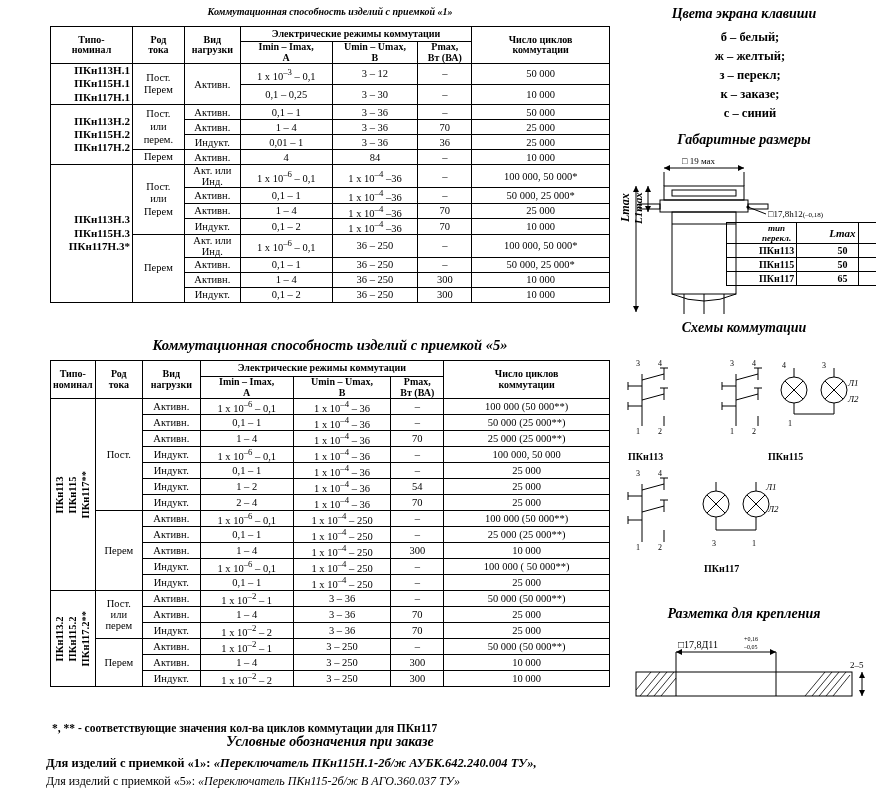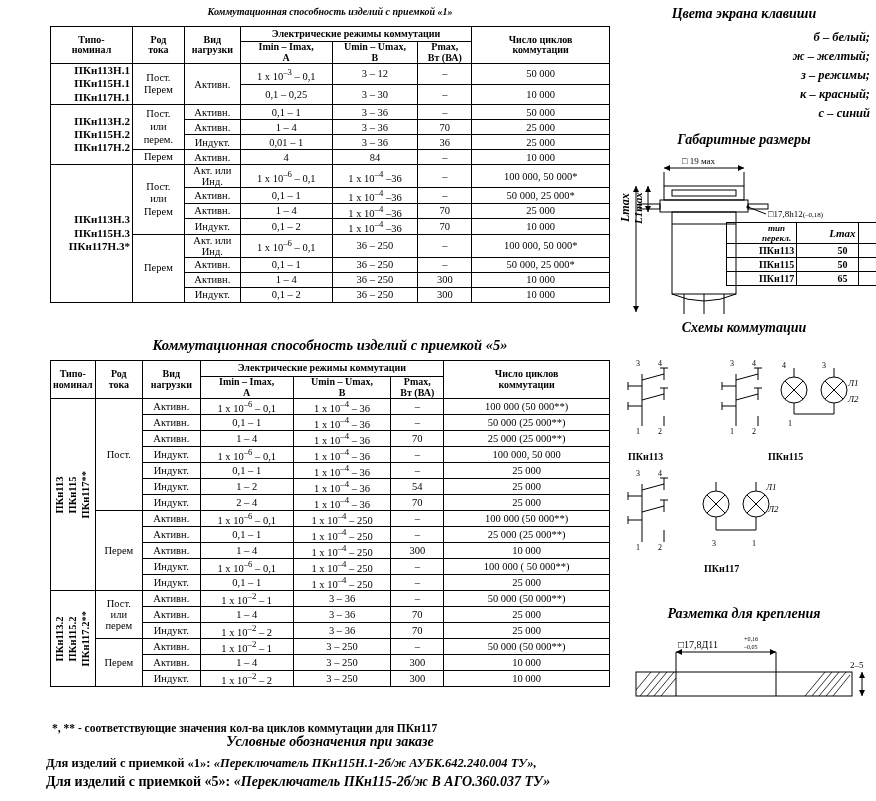--- a/index.html
+++ b/index.html
@@ -33,42 +33,42 @@
   .vert{writing-mode:vertical-rl;transform:rotate(180deg);
         font-weight:bold;font-size:10.5px;white-space:nowrap;line-height:1.25;}
 
   .title1{position:absolute;left:50px;top:6px;width:560px;font-size:10px;}
   .title2{position:absolute;left:50px;top:337px;width:560px;font-size:14.5px;}
 
   
   .rtitle{font-style:italic;font-weight:bold;text-align:center;font-size:14px;font-family:Liberation Serif, serif;}
   #colorsTitle{position:absolute;left:616px;top:6px;width:256px;}
   #colorsList{position:absolute;left:630px;top:28px;width:240px;
-    font-size:12.5px;font-weight:bold;line-height:1.52;font-style:italic;text-align:right;}
+    font-size:12.5px;font-weight:bold;line-height:1.52;text-align:center;}
 
   #dimTitle{position:absolute;left:616px;top:132px;width:256px;}
   #dimBox{position:absolute;left:616px;top:152px;width:256px;height:176px;}
 
   #schTitle{position:absolute;left:616px;top:320px;width:256px;}
   #schBox{position:absolute;left:616px;top:356px;width:256px;height:250px;}
 
   #markTitle{position:absolute;left:616px;top:606px;width:256px;}
   #markBox{position:absolute;left:616px;top:626px;width:256px;height:100px;}
 
   
   #dimtab{position:absolute;left:110px;top:70px;font-size:10px;width:140px;}
   #dimtab td{height:13px;font-weight:bold;padding-left:32px;}
   #dimtab .h{font-style:italic;font-size:9px;font-weight:bold;}
   #dimtab .hh{font-style:italic;font-weight:bold;font-size:11px;}
 
   
   #note{position:absolute;left:52px;top:722px;font-size:11.5px;font-weight:bold;}
   #ordTitle{position:absolute;left:50px;top:734px;width:560px;font-size:14px;}
   #ord1{position:absolute;left:46px;top:756px;font-size:12.5px;font-weight:bold;}
-  #ord2{position:absolute;left:46px;top:774px;font-size:14px;font-weight:bold;}
+  #ord2{position:absolute;left:46px;top:774px;font-size:12px;font-weight:normal;}
   .ital{font-style:italic;}
   .lbl{font-size:9px;font-family:"Liberation Serif",serif;}
 </style>
 </head>
 <body>
 
 <div class="page">
 
   <div class="title1 ttl">Коммутационная способность изделий с приемкой «1»</div>
 
@@ -368,22 +368,22 @@
             <td>10 000</td>
           </tr>
         </tbody>
       </table>
   </div>
 
   <div id="colorsTitle" class="rtitle">Цвета экрана клавиши</div>
   <div id="colorsList">
       <div>б – белый;</div>
       <div>ж – желтый;</div>
-      <div>з – режимы;</div>
-      <div>к – красный;</div>
+      <div>з – перекл;</div>
+      <div>к – заказе;</div>
       <div>с – синий</div>
     </div>
 
   <div id="dimTitle" class="rtitle">Габаритные размеры</div>
   <div id="dimBox">
     <svg width="256" height="176" viewBox="0 0 256 176">
 
       <line x1="48" y1="16" x2="128" y2="16" stroke="#000" stroke-width="1"></line>
       <polygon points="48,16 54,13 54,19" fill="#000"></polygon>
       <polygon points="128,16 122,13 122,19" fill="#000"></polygon>

